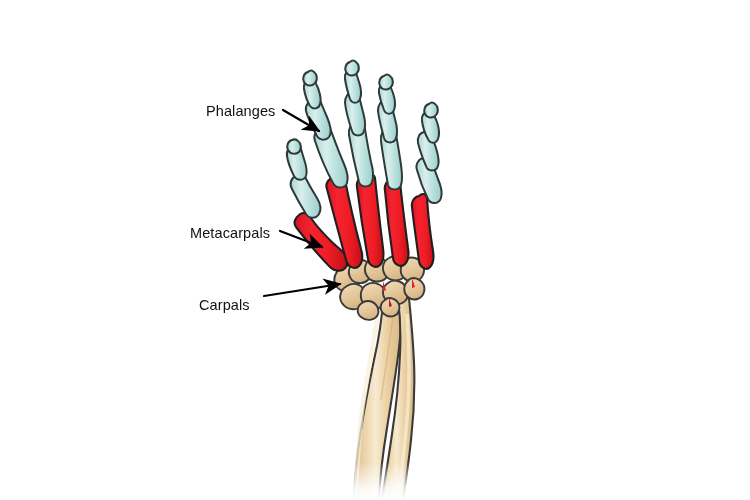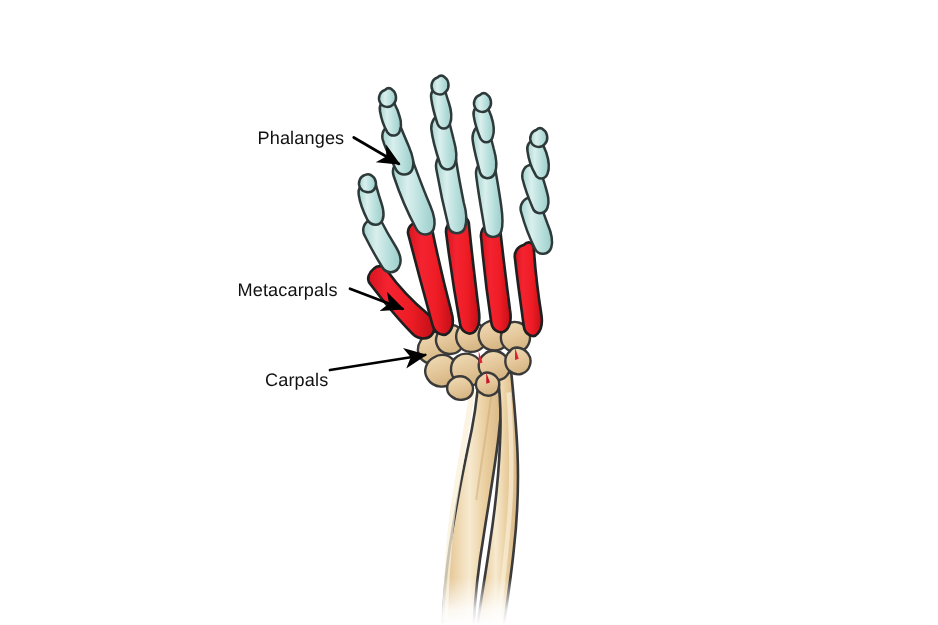--- a/index.html
+++ b/index.html
@@ -27,21 +27,21 @@
     color: #111111;
     font-family: "Liberation Sans", sans-serif;
     font-size: 14.5px;
     font-weight: 400;
     white-space: nowrap;
     letter-spacing: 0.1px;
     line-height: 1;
   }
   #lbl-phalanges  { left: 206px; top: 104px; }
   #lbl-metacarpals{ left: 190px; top: 226px; }
-  #lbl-carpals    { left: 212px; top: 298px; }
+  #lbl-carpals    { left: 199px; top: 298px; }
 </style>
 </head>
 <body>
 
 <div id="stage">
 
   <svg id="diagram" viewBox="0 0 750 500">
     <defs>
       <linearGradient id="gPhal" x1="0" y1="0" x2="1" y2="0">
         <stop offset="0%" stop-color="#a8d6d2"></stop>

